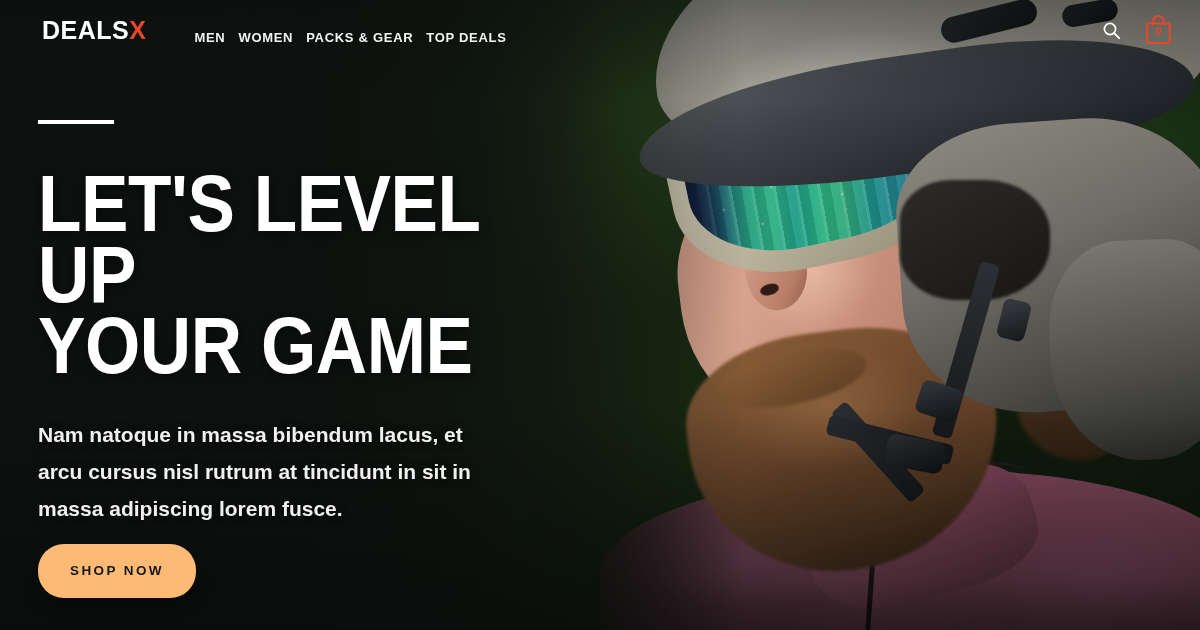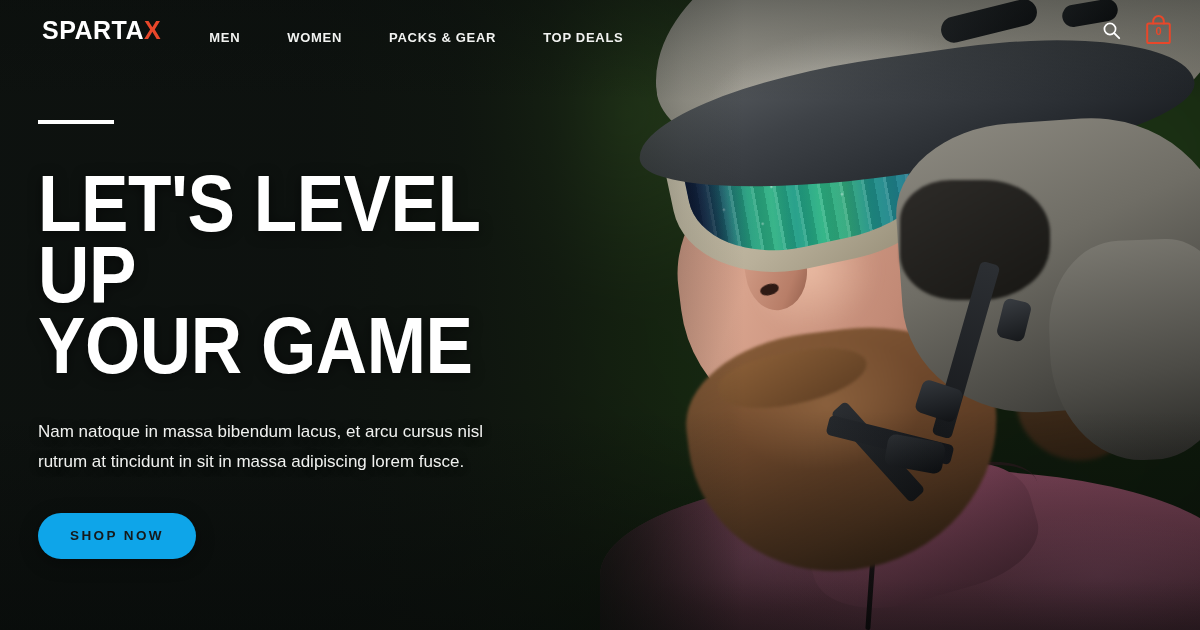--- a/index.html
+++ b/index.html
@@ -338,21 +338,21 @@
   }
   .logo {
     font-size:25px; font-weight:700; letter-spacing:.5px;
     color:#ffffff; cursor:pointer; user-select:none;
     font-family:"Liberation Sans", sans-serif;
     white-space:nowrap;
   }
   .logo .accent { color:#e8472a; }
 
   .nav {
-    display:flex; align-items:center; gap:47px;
+    display:flex; align-items:center; gap:13px;
     margin-left:48px;
     margin-top:14px;
   }
   .nav-item {
     font-size:13px; font-weight:700; letter-spacing:.7px;
     color:#f2f3f1; text-decoration:none; cursor:pointer;
     white-space:nowrap; text-transform:uppercase;
   }
 
   .header-actions {
@@ -395,31 +395,31 @@
     transform:scaleX(.90);
     transform-origin:left center;
     text-transform:uppercase;
     margin-bottom:36px;
     font-family:"Liberation Sans", sans-serif;
     text-shadow:0 2px 14px rgba(0,0,0,.55);
     white-space:pre-line;
   }
   .subcopy {
     color:#f0f1ef;
-    font-size:17px;
-    font-weight:400;
+    font-size:21px;
+    font-weight:700;
     line-height:1.75;
     max-width:470px;
-    margin-bottom:36px;
+    margin-bottom:16px;
     text-shadow:0 1px 8px rgba(0,0,0,.6);
   }
   .shop-btn {
     display:inline-flex; align-items:center; justify-content:center;
-    height:46px; padding:0 32px;
-    background:#0ea5e9; color:#16191a;
+    height:54px; padding:0 32px;
+    background:#fdba74; color:#16191a;
     border:none; border-radius:26px;
     font-size:13.5px; font-weight:700; letter-spacing:2.4px;
     text-transform:uppercase;
     cursor:pointer;
     font-family:"Liberation Sans", sans-serif;
     box-shadow:0 4px 18px rgba(0,0,0,.35);
   }
 </style>
 </head>
 <body>
@@ -475,21 +475,21 @@
       <div class="buckle2"></div>
     </div>
 
     <div class="scrim"></div>
     <div class="scrim-v"></div>
     <div class="scrim-bottom"></div>
   </div>
 
   <header class="header">
 
-    <div class="logo"><span>SPARTA</span><span class="accent">X</span></div>
+    <div class="logo"><span>DEALS</span><span class="accent">X</span></div>
 
     <nav class="nav">
       <a class="nav-item" href="#">MEN</a>
       <a class="nav-item" href="#">WOMEN</a>
       <a class="nav-item" href="#">PACKS &amp; GEAR</a>
       <a class="nav-item" href="#">TOP DEALS</a>
     </nav>
 
     <div class="header-actions">
 

